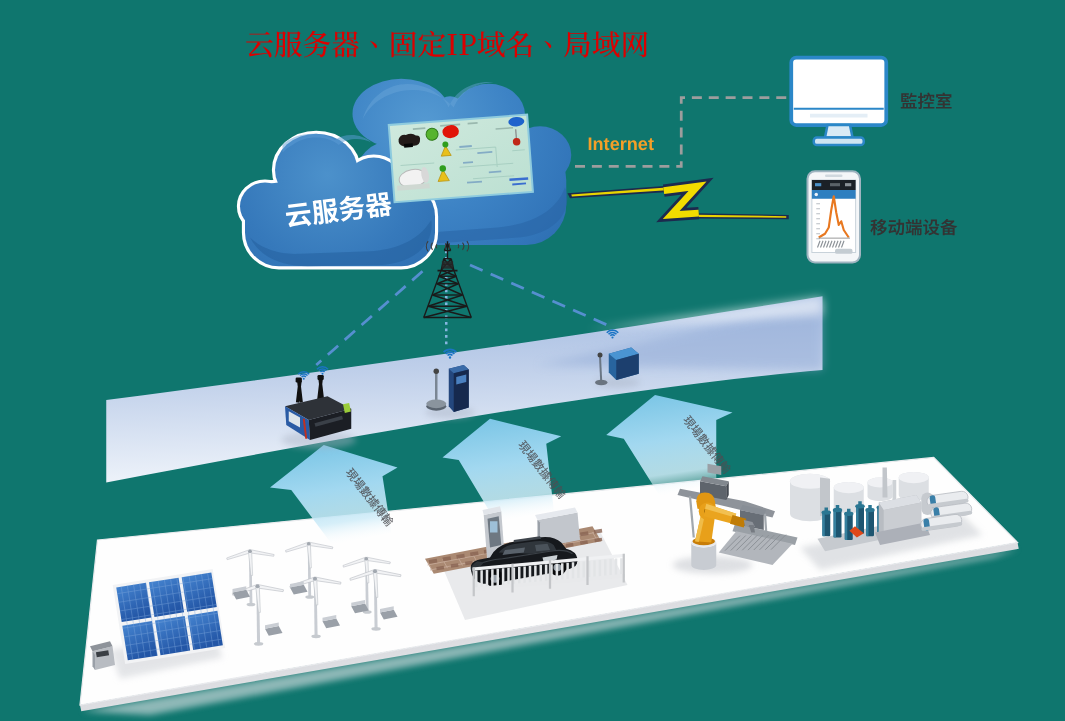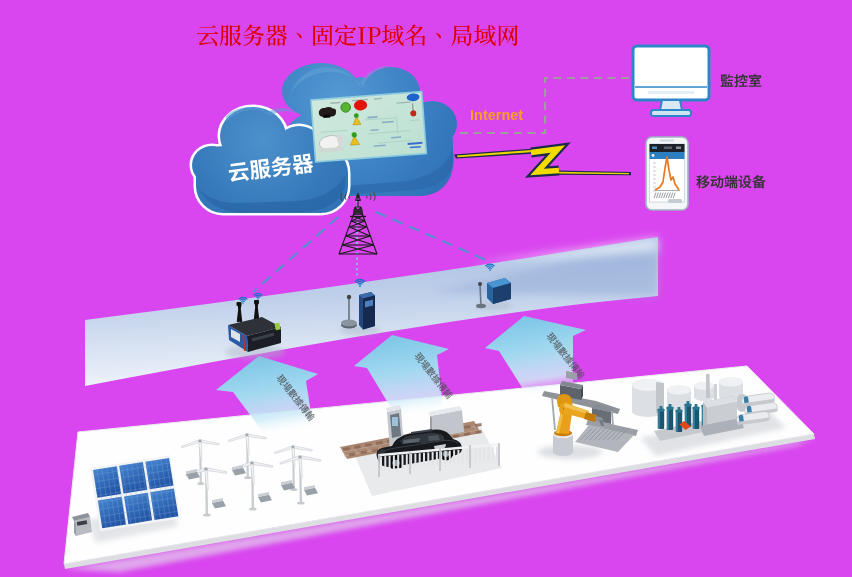--- a/index.html
+++ b/index.html
@@ -1,15 +1,15 @@
 <!DOCTYPE html>
 <html><head><meta charset="utf-8"><title>diagram</title>
 <style>
 html,body{margin:0;padding:0;background:#ffffff;font-family:"Liberation Sans",sans-serif;}
-#wrap{width:852px;height:577px;position:relative;overflow:hidden;background:#d946ef;}
+#wrap{width:852px;height:577px;position:relative;overflow:hidden;background:#0f766e;}
 </style></head>
 <body>
 <div id="wrap"><svg xmlns="http://www.w3.org/2000/svg" width="852" height="577" viewBox="0 0 852 577">
       <defs>
 <radialGradient id="cloudR" gradientUnits="userSpaceOnUse" cx="340" cy="100" r="140">
  <stop offset="0%" stop-color="#559ad2"></stop>
           <stop offset="50%" stop-color="#3d83c5"></stop>
  <stop offset="85%" stop-color="#3376ba"></stop>
           <stop offset="100%" stop-color="#2e6fb2"></stop>
 </radialGradient>

